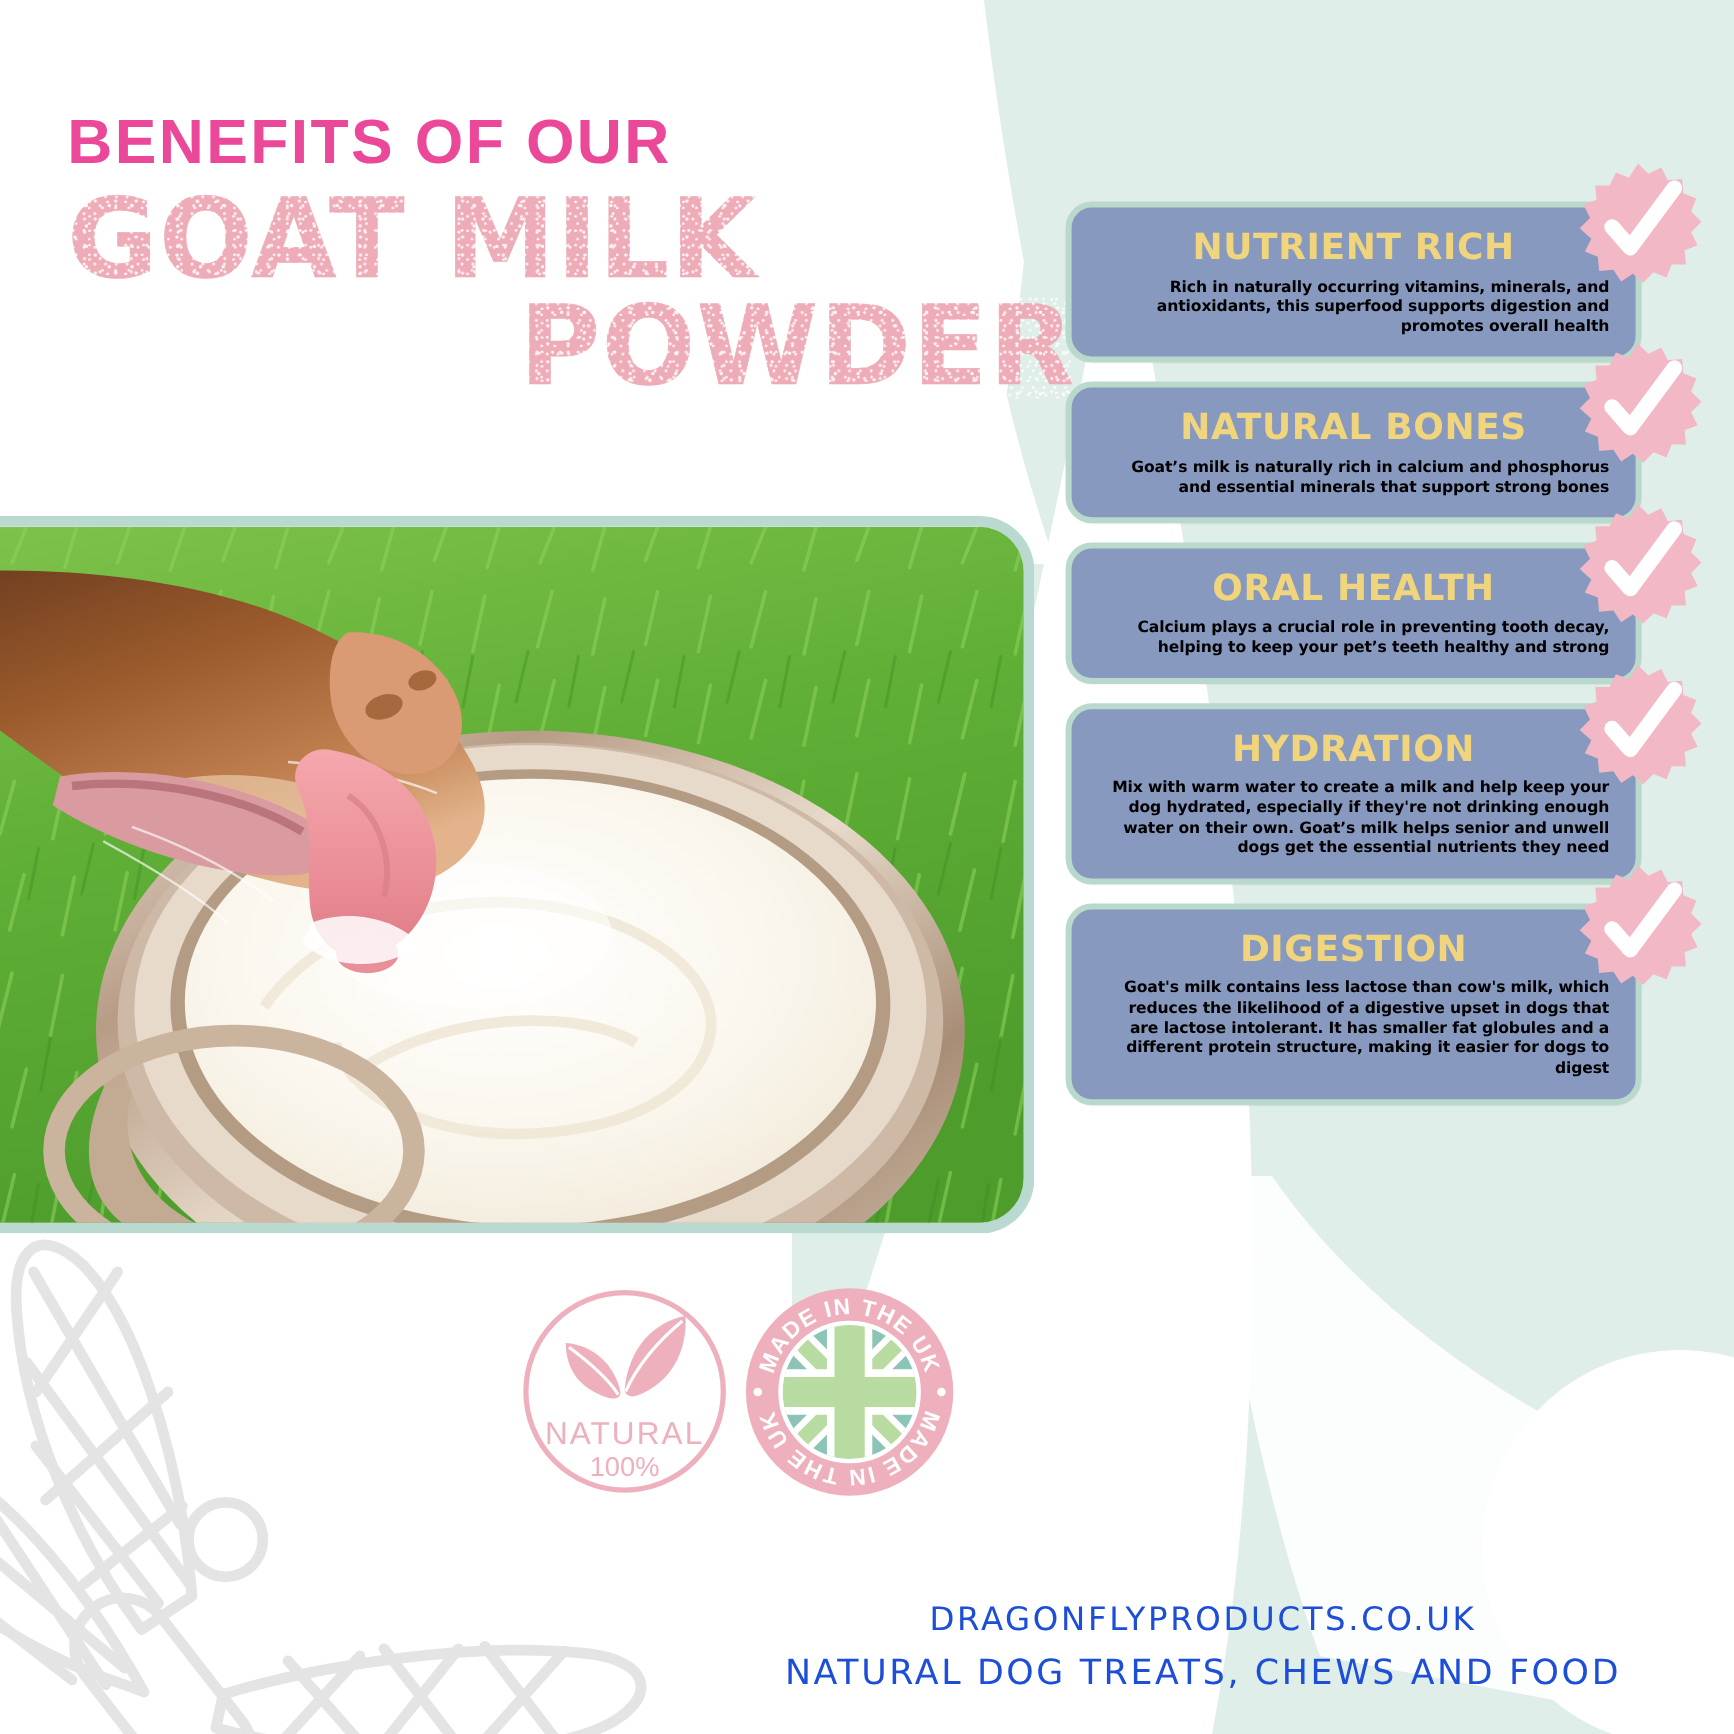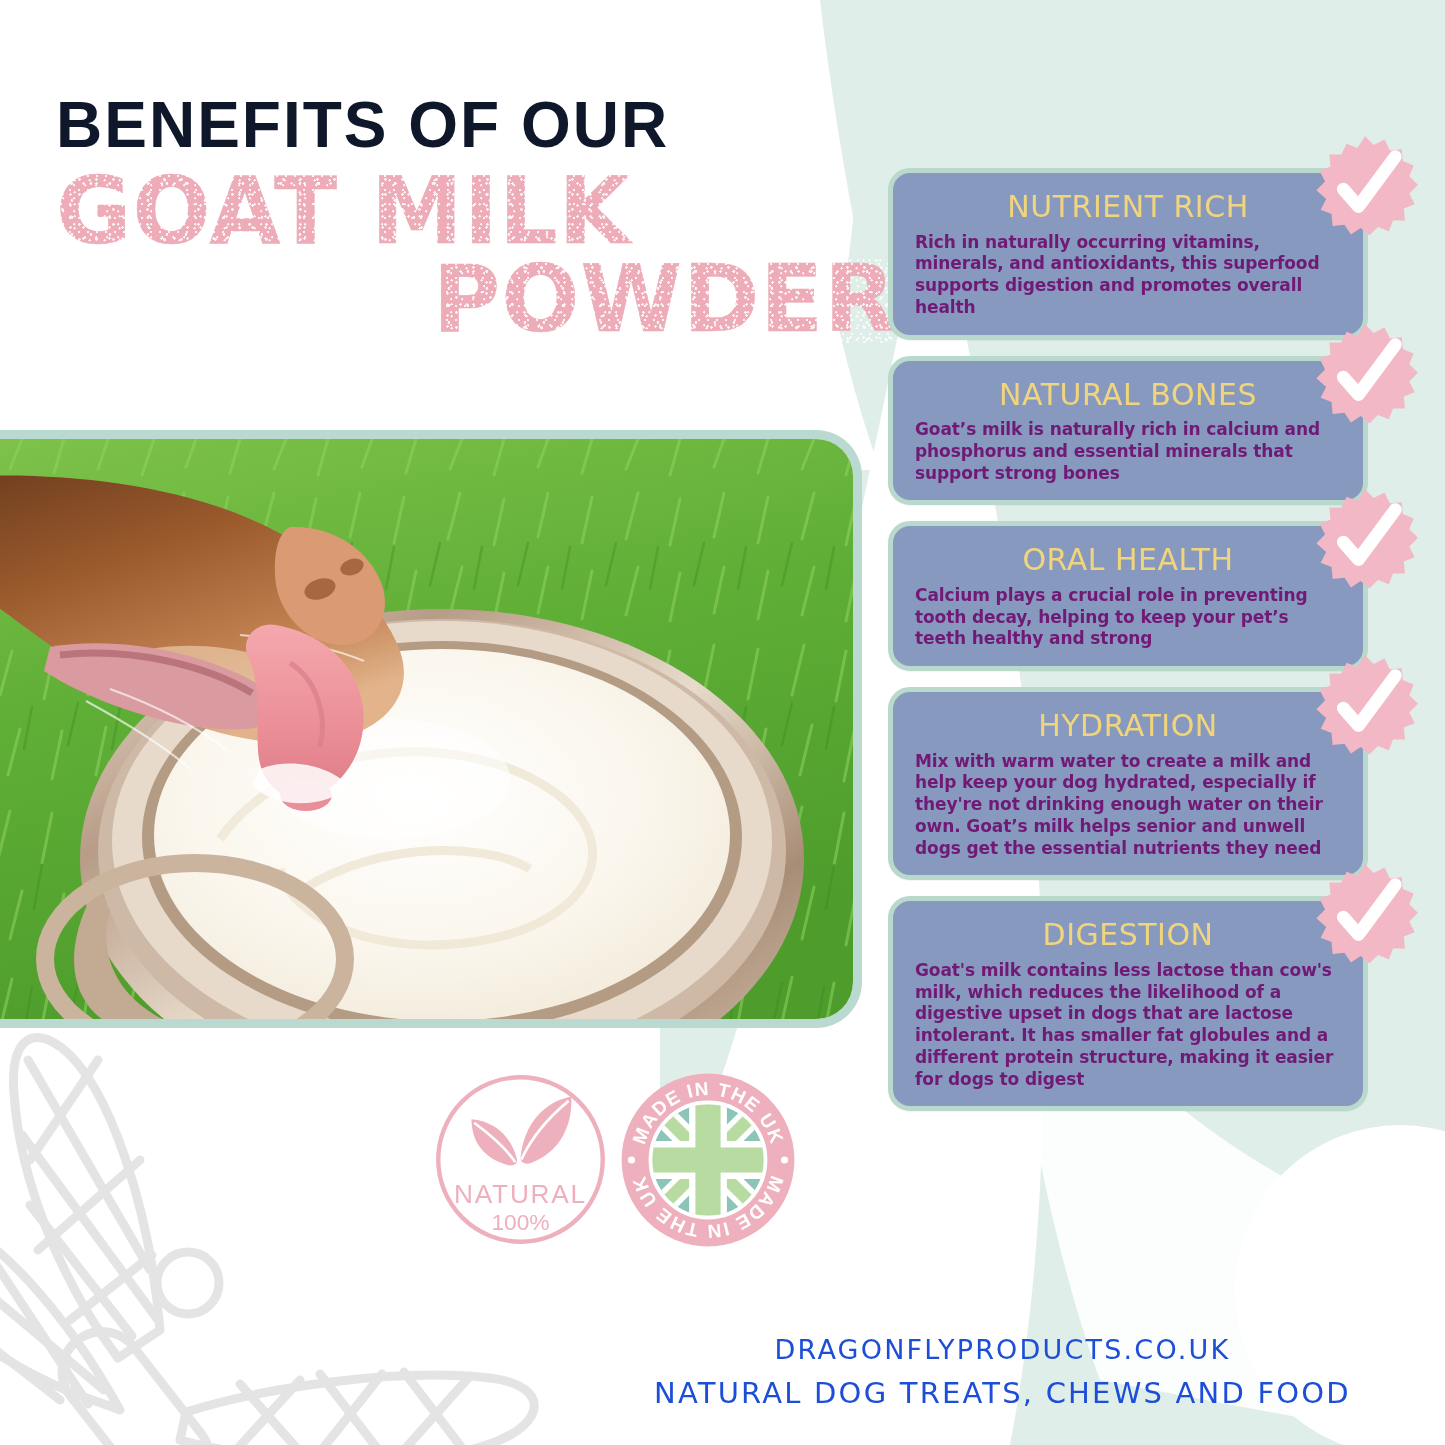--- a/index.html
+++ b/index.html
@@ -11,22 +11,22 @@
     position:relative;
   }
   #stage{position:absolute;inset:0;width:1445px;height:1445px;overflow:hidden;}
 
   
   .bg-svg{position:absolute;inset:0;width:1445px;height:1445px;}
 
   
   .header{position:absolute;left:56px;top:95px;width:840px;}
   .title-line1{
-    font-size:64px;line-height:0.95;font-weight:bold;
-    letter-spacing:2px;color:#0f172a;
+    font-size:52px;line-height:0.95;font-weight:bold;
+    letter-spacing:2px;color:#ec4899;
     font-family:"Liberation Sans", sans-serif;
     white-space:nowrap;
   }
   .title-pink{
     font-size:92px;line-height:0.92;font-weight:bold;
     letter-spacing:1px;color:#edacb7;
     font-family:"DejaVu Sans", sans-serif;
     white-space:nowrap;
     position:relative;
     -webkit-text-stroke:0.5px #edacb7;
@@ -68,34 +68,34 @@
     border:5px solid #b9d9cd;
     border-radius:22px;
     box-sizing:border-box;
     padding:14px 22px 16px 22px;
     margin-bottom:16px;
     box-shadow:0 1px 0 rgba(0,0,0,.04);
   }
   .card-title{
     color:#f0d57c;
     font-family:"DejaVu Sans", sans-serif;
-    font-weight:normal;
+    font-weight:bold;
     font-size:30px;
     letter-spacing:0.5px;
     text-align:center;
     line-height:1.05;
     margin:4px 0 9px 0;
   }
   .card-body{
-    color:#701a75;
+    color:#000000;
     font-family:"DejaVu Sans", sans-serif;
     font-weight:bold;
-    font-size:17px;
+    font-size:13px;
     line-height:1.28;
-    text-align:left;
+    text-align:right;
     letter-spacing:-0.1px;
   }
   .check-badge{
     position:absolute;right:-56px;top:-40px;width:108px;height:108px;
   }
 
   
   .badges{position:absolute;left:420px;top:1062px;width:400px;height:210px;}
   .badge-natural{position:absolute;left:13px;top:10px;width:175px;height:175px;}
   .badge-uk{position:absolute;left:198px;top:8px;width:180px;height:180px;}

